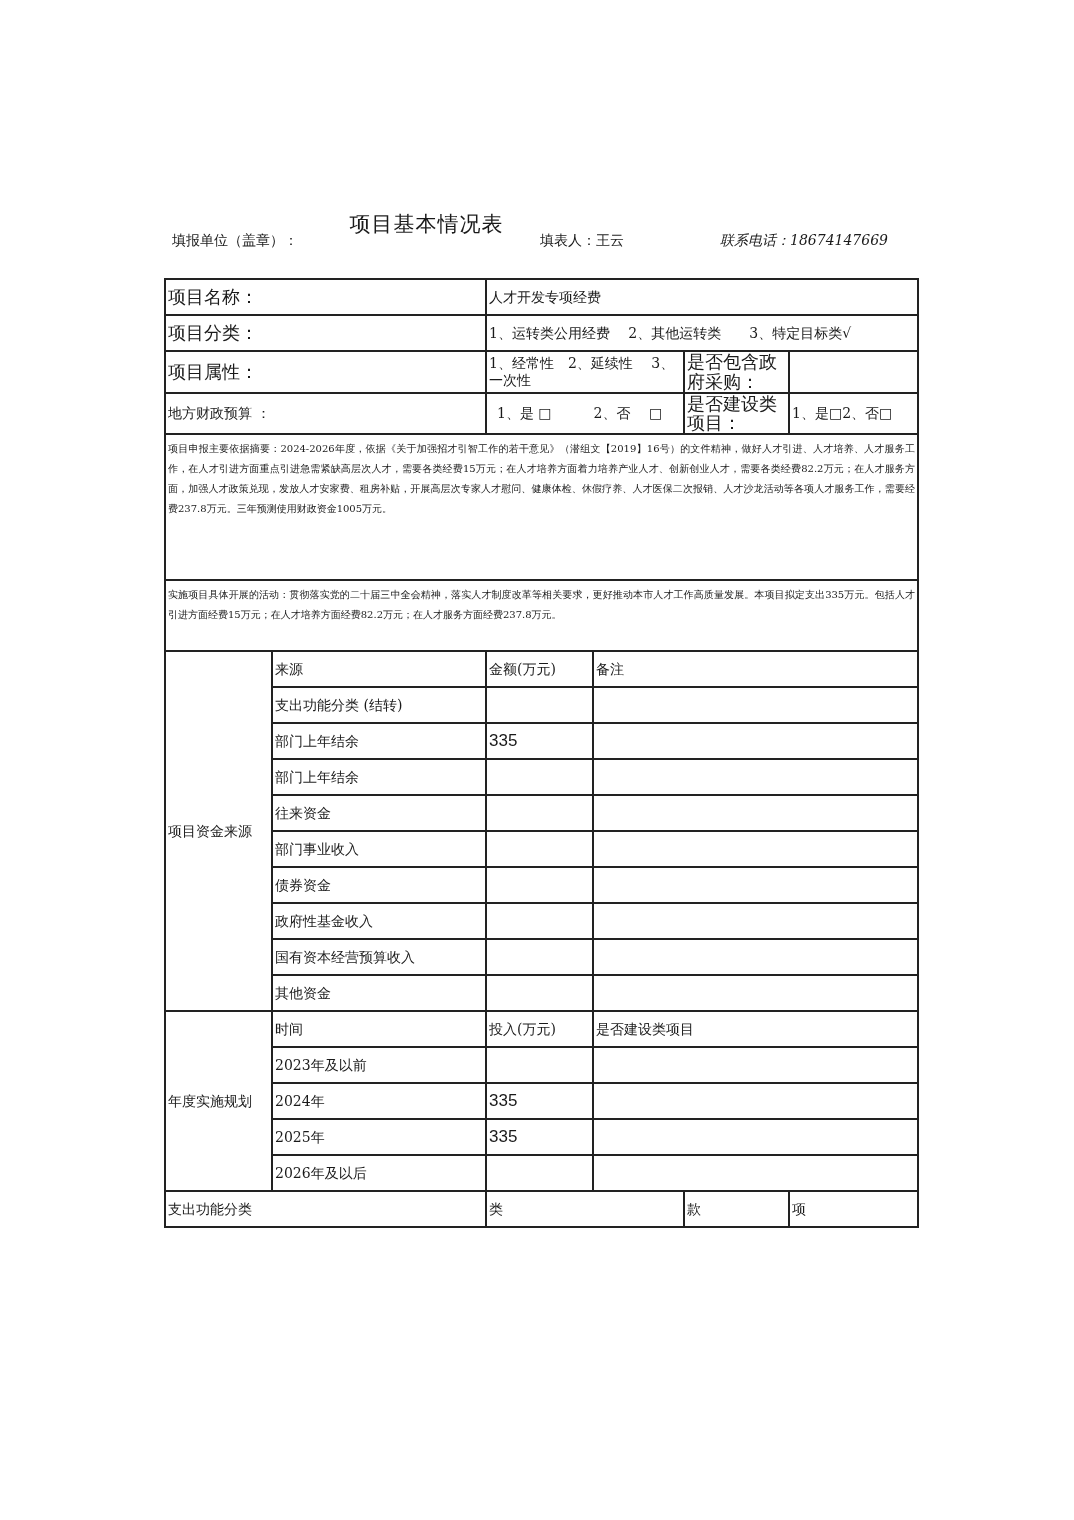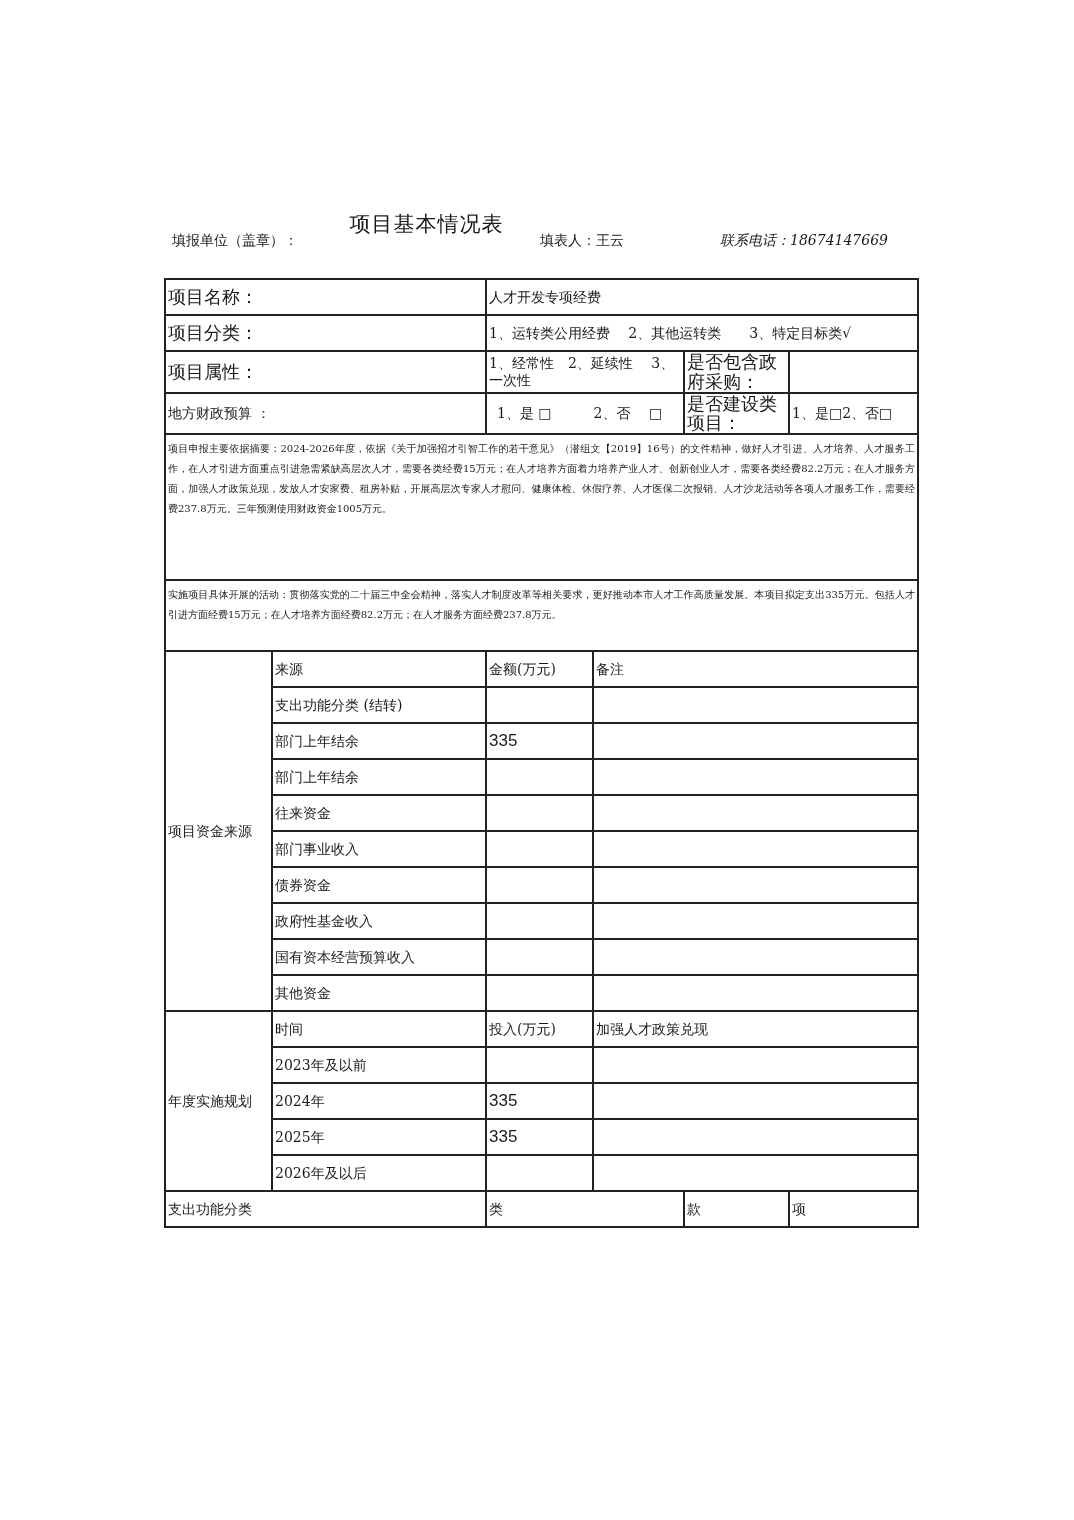--- a/index.html
+++ b/index.html
@@ -112,21 +112,21 @@
   <tr class="r38">
     <td colspan="2">其他资金</td>
     <td class="num"></td>
     <td colspan="3"></td>
   </tr>
 
   <tr class="r38">
     <td rowspan="5">年度实施规划</td>
     <td colspan="2">时间</td>
     <td>投入(万元)</td>
-    <td colspan="3">加强人才政策兑现</td>
+    <td colspan="3">是否建设类项目</td>
   </tr>
   <tr class="r38">
     <td colspan="2">2023年及以前</td>
     <td class="num"></td>
     <td colspan="3"></td>
   </tr>
   <tr class="r38">
     <td colspan="2">2024年</td>
     <td class="num">335</td>
     <td colspan="3"></td>

